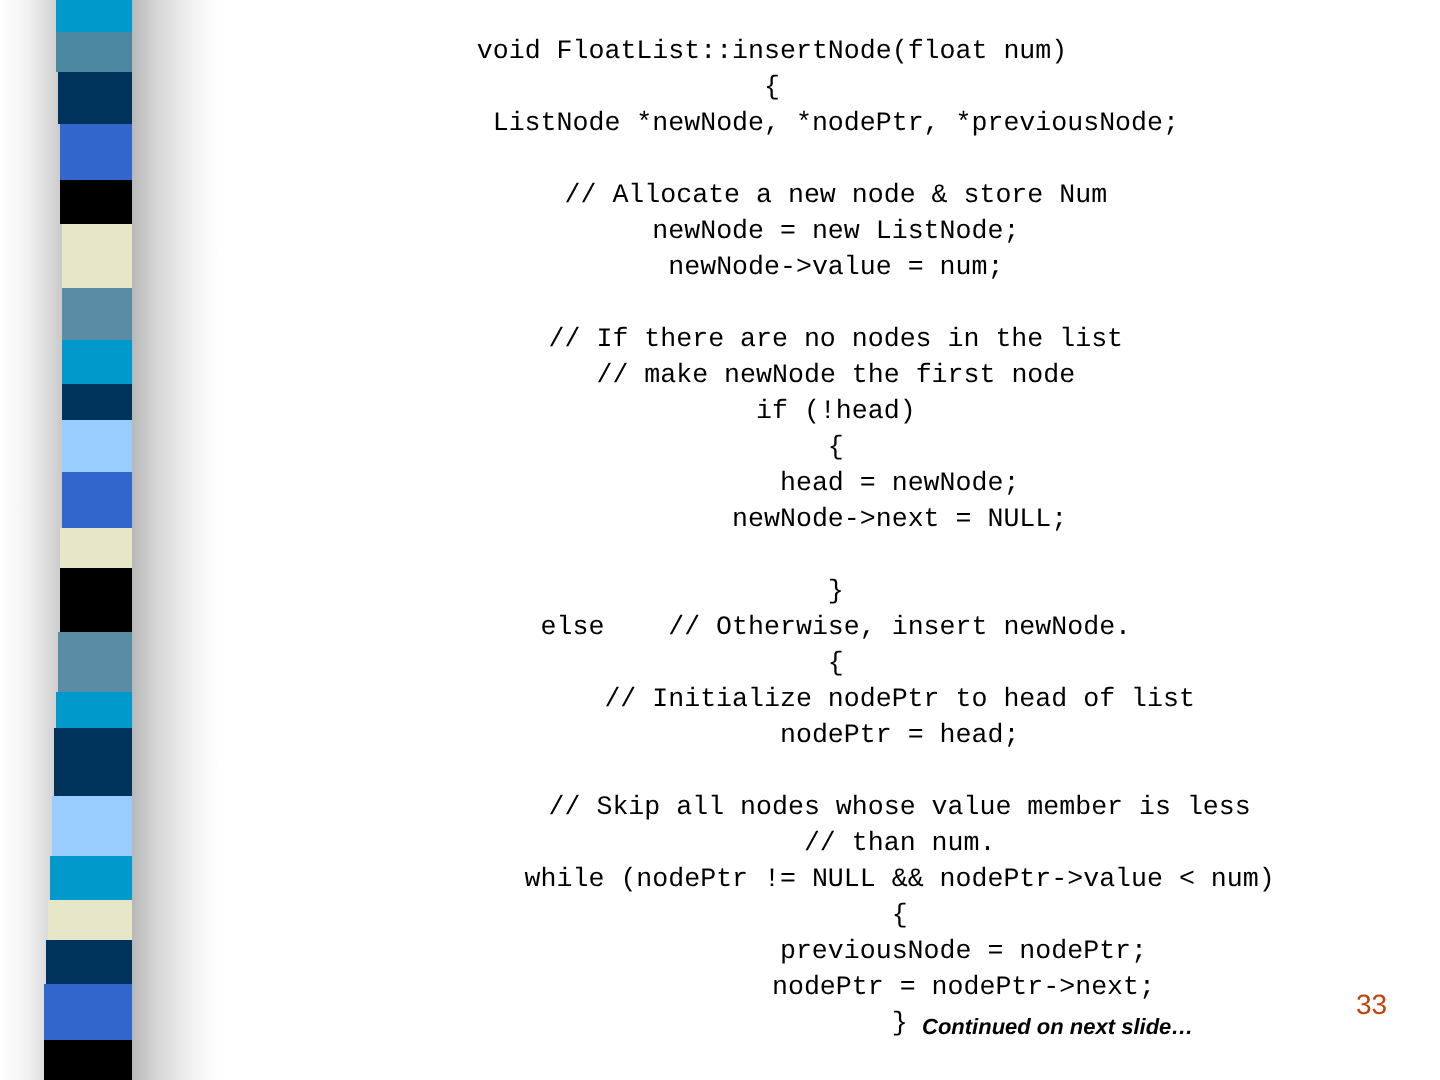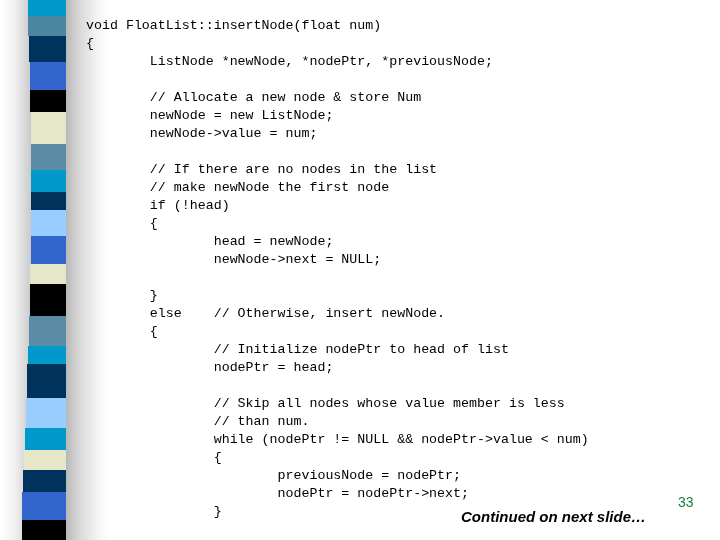--- a/index.html
+++ b/index.html
@@ -63,39 +63,40 @@
     width: 600px;
     font-family: "Liberation Mono", "DejaVu Sans Mono", monospace;
     font-size: 13.3px;
     line-height: 18px;
     color: #000000;
     white-space: pre;
   }
   #code-block .code-line {
     white-space: pre;
     height: 18px;
+    text-align: center;
   }
 
   
   #continued-note {
     position: absolute;
     left: 461px;
     top: 508px;
-    font-size: 15px;
+    font-size: 11px;
     font-weight: 700;
     font-style: italic;
     color: #000000;
     white-space: nowrap;
   }
   #page-number {
     position: absolute;
     left: 678px;
     top: 494px;
     font-size: 14px;
-    color: #15803d;
+    color: #c2410c;
     white-space: nowrap;
   }
 </style>
 </head>
 <body>
 
 <div id="slide">
 
   <div id="stripe-band">
     <div class="shadow-left"></div>

